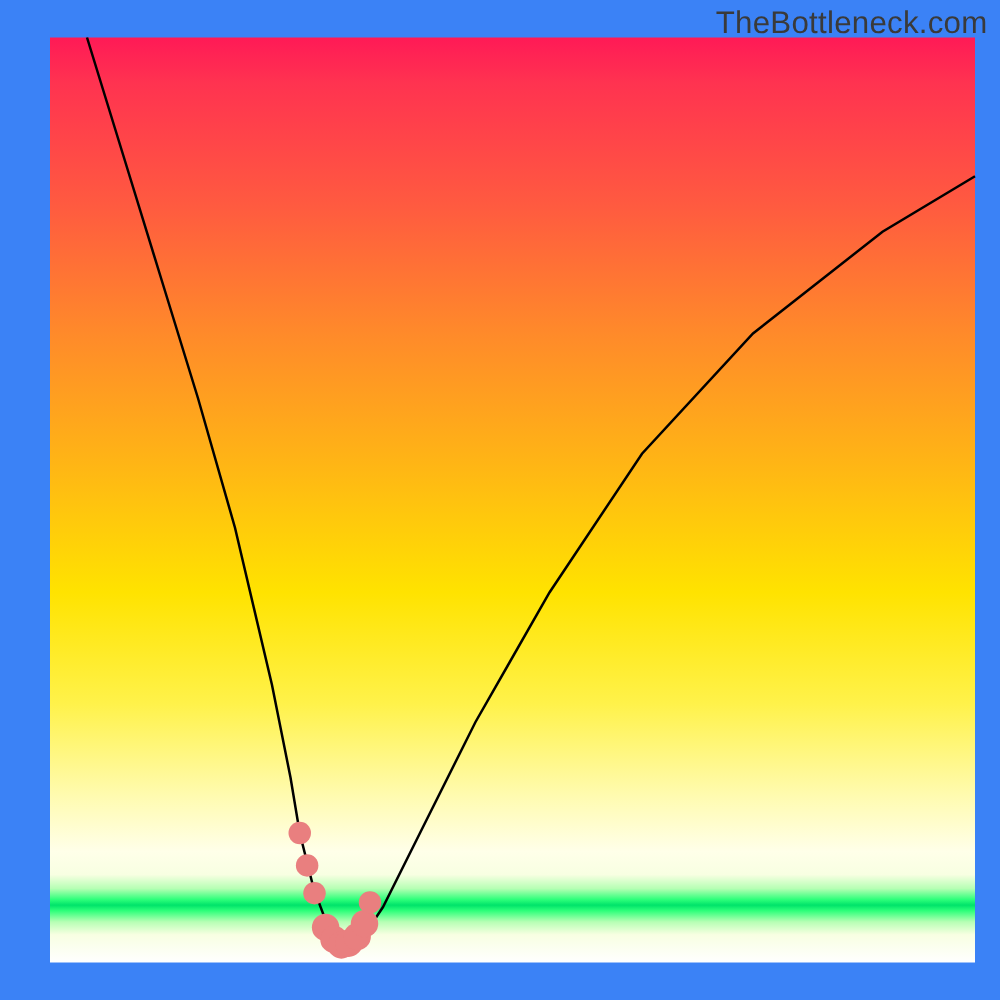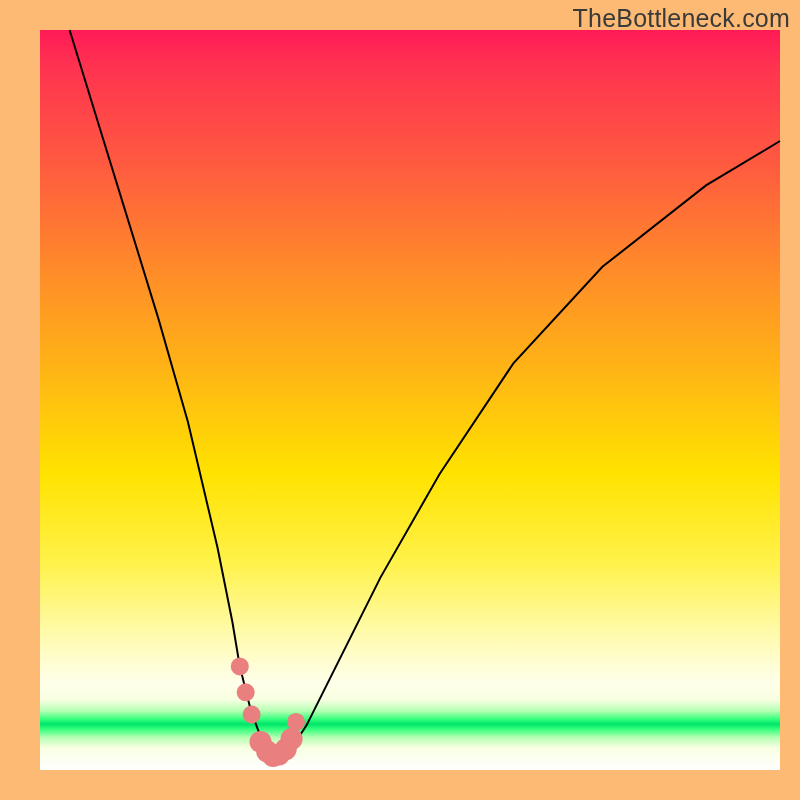--- a/index.html
+++ b/index.html
@@ -10,21 +10,21 @@
     background: #000;
     font-family: Arial, Helvetica, sans-serif;
     overflow: hidden;
   }
   .frame {
     position: absolute;
     left: 0;
     top: 0;
     width: 800px;
     height: 800px;
-    background: #fdba74;
+    background: #3b82f6;
   }
   .plot-area {
     position: absolute;
     left: 40px;
     top: 30px;
     width: 740px;
     height: 740px;
     
     background: linear-gradient(
       to bottom,

